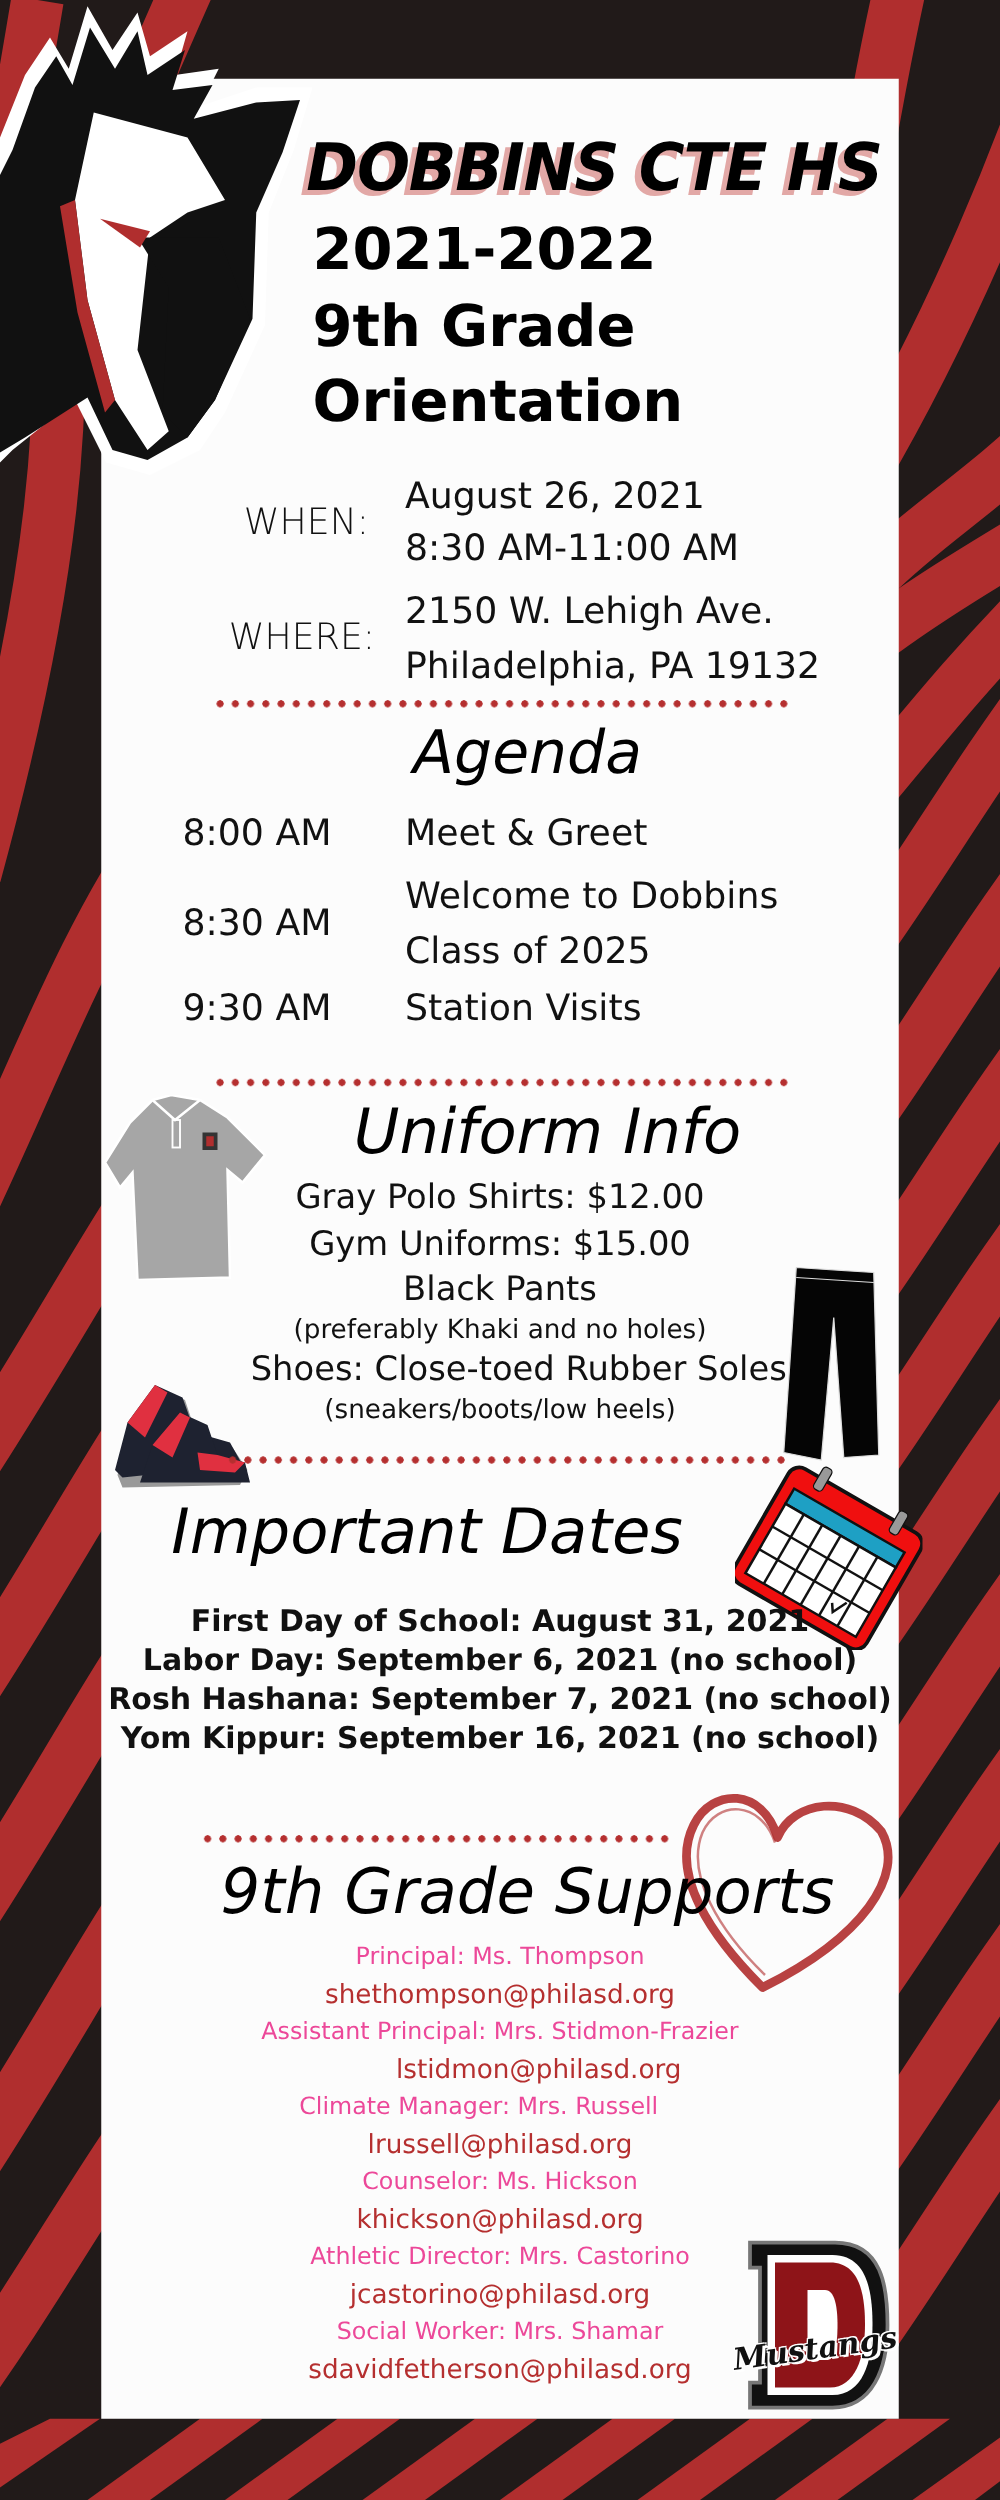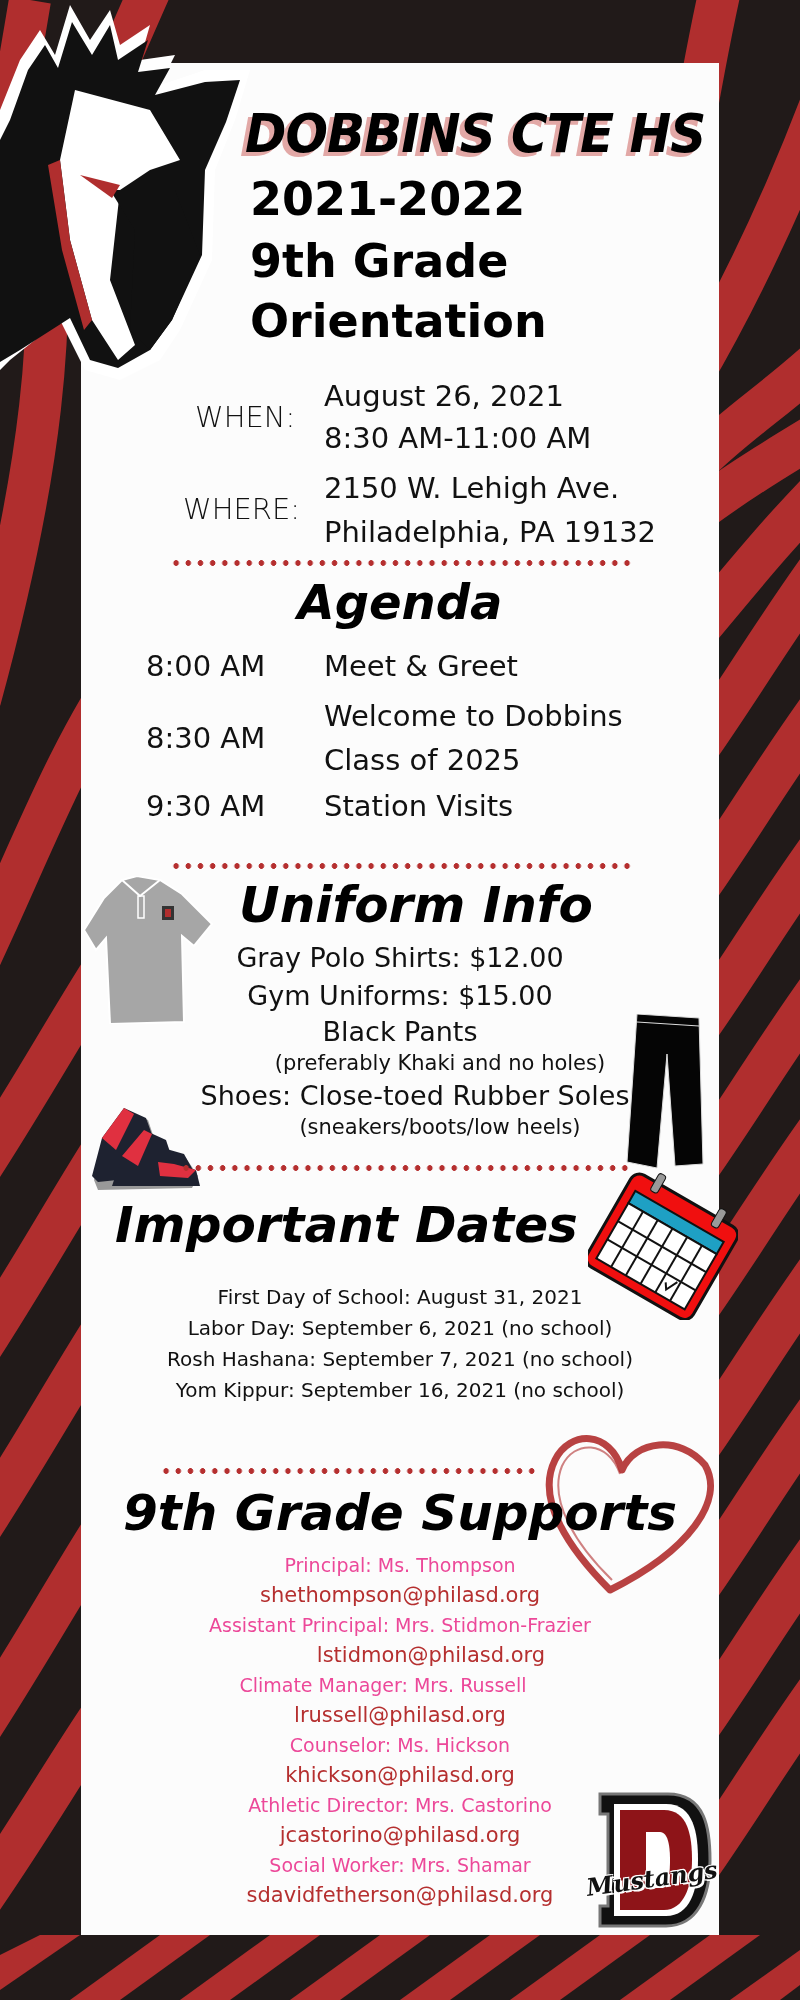--- a/index.html
+++ b/index.html
@@ -27,25 +27,25 @@
       font-size:46px; left:250px; width:390px; text-align:left; line-height:58px;
     }
     .label-big { font-family:"DejaVu Sans", sans-serif; font-size:29px; color:#111; font-weight:300; }
     .body-txt { font-family:"DejaVu Sans", sans-serif; font-size:29px; color:#111; line-height:44px; }
     .dots {
       height:6px;
       background-image:radial-gradient(circle, #b52f2f 2.6px, transparent 3px);
       background-size:12.2px 6px; background-repeat:repeat-x;
     }
     .heading {
-      font-family:"DejaVu Sans", sans-serif; font-weight:bold; font-style:italic; color:#000;
+      font-family:"DejaVu Sans", sans-serif; font-weight:normal; font-style:italic; color:#000;margin-left:22px;
     }
     .uni-line { font-family:"DejaVu Sans", sans-serif; font-size:27px; color:#111; line-height:36px; }
-    .uni-small { font-family:"DejaVu Sans", sans-serif; font-size:21px; color:#111; line-height:30px;padding-left:40px; }
-    .date-line { font-family:"DejaVu Sans", sans-serif; font-size:20px; color:#111; line-height:31px; }
+    .uni-small { font-family:"DejaVu Sans", sans-serif; font-size:21px; color:#111; line-height:30px; }
+    .date-line { font-family:"DejaVu Sans", sans-serif; font-size:24px; color:#111; line-height:31px;font-weight:bold; }
     .sup-role { font-family:"DejaVu Sans", sans-serif; font-size:19px; color:#ec4899; line-height:30px; }
     .sup-email { font-family:"DejaVu Sans", sans-serif; font-size:21px; color:#b52f2f; line-height:30px; }
   </style>
 </head>
 <body>
 
 <svg class="bg" width="800" height="2000" viewBox="0 0 800 2000">
   <rect width="800" height="2000" fill="#211a19"></rect>
   <g fill="none" stroke="#b02e2e" stroke-width="42">
     <path d="M30 0 C 10 120, -20 300, -60 420"></path>

